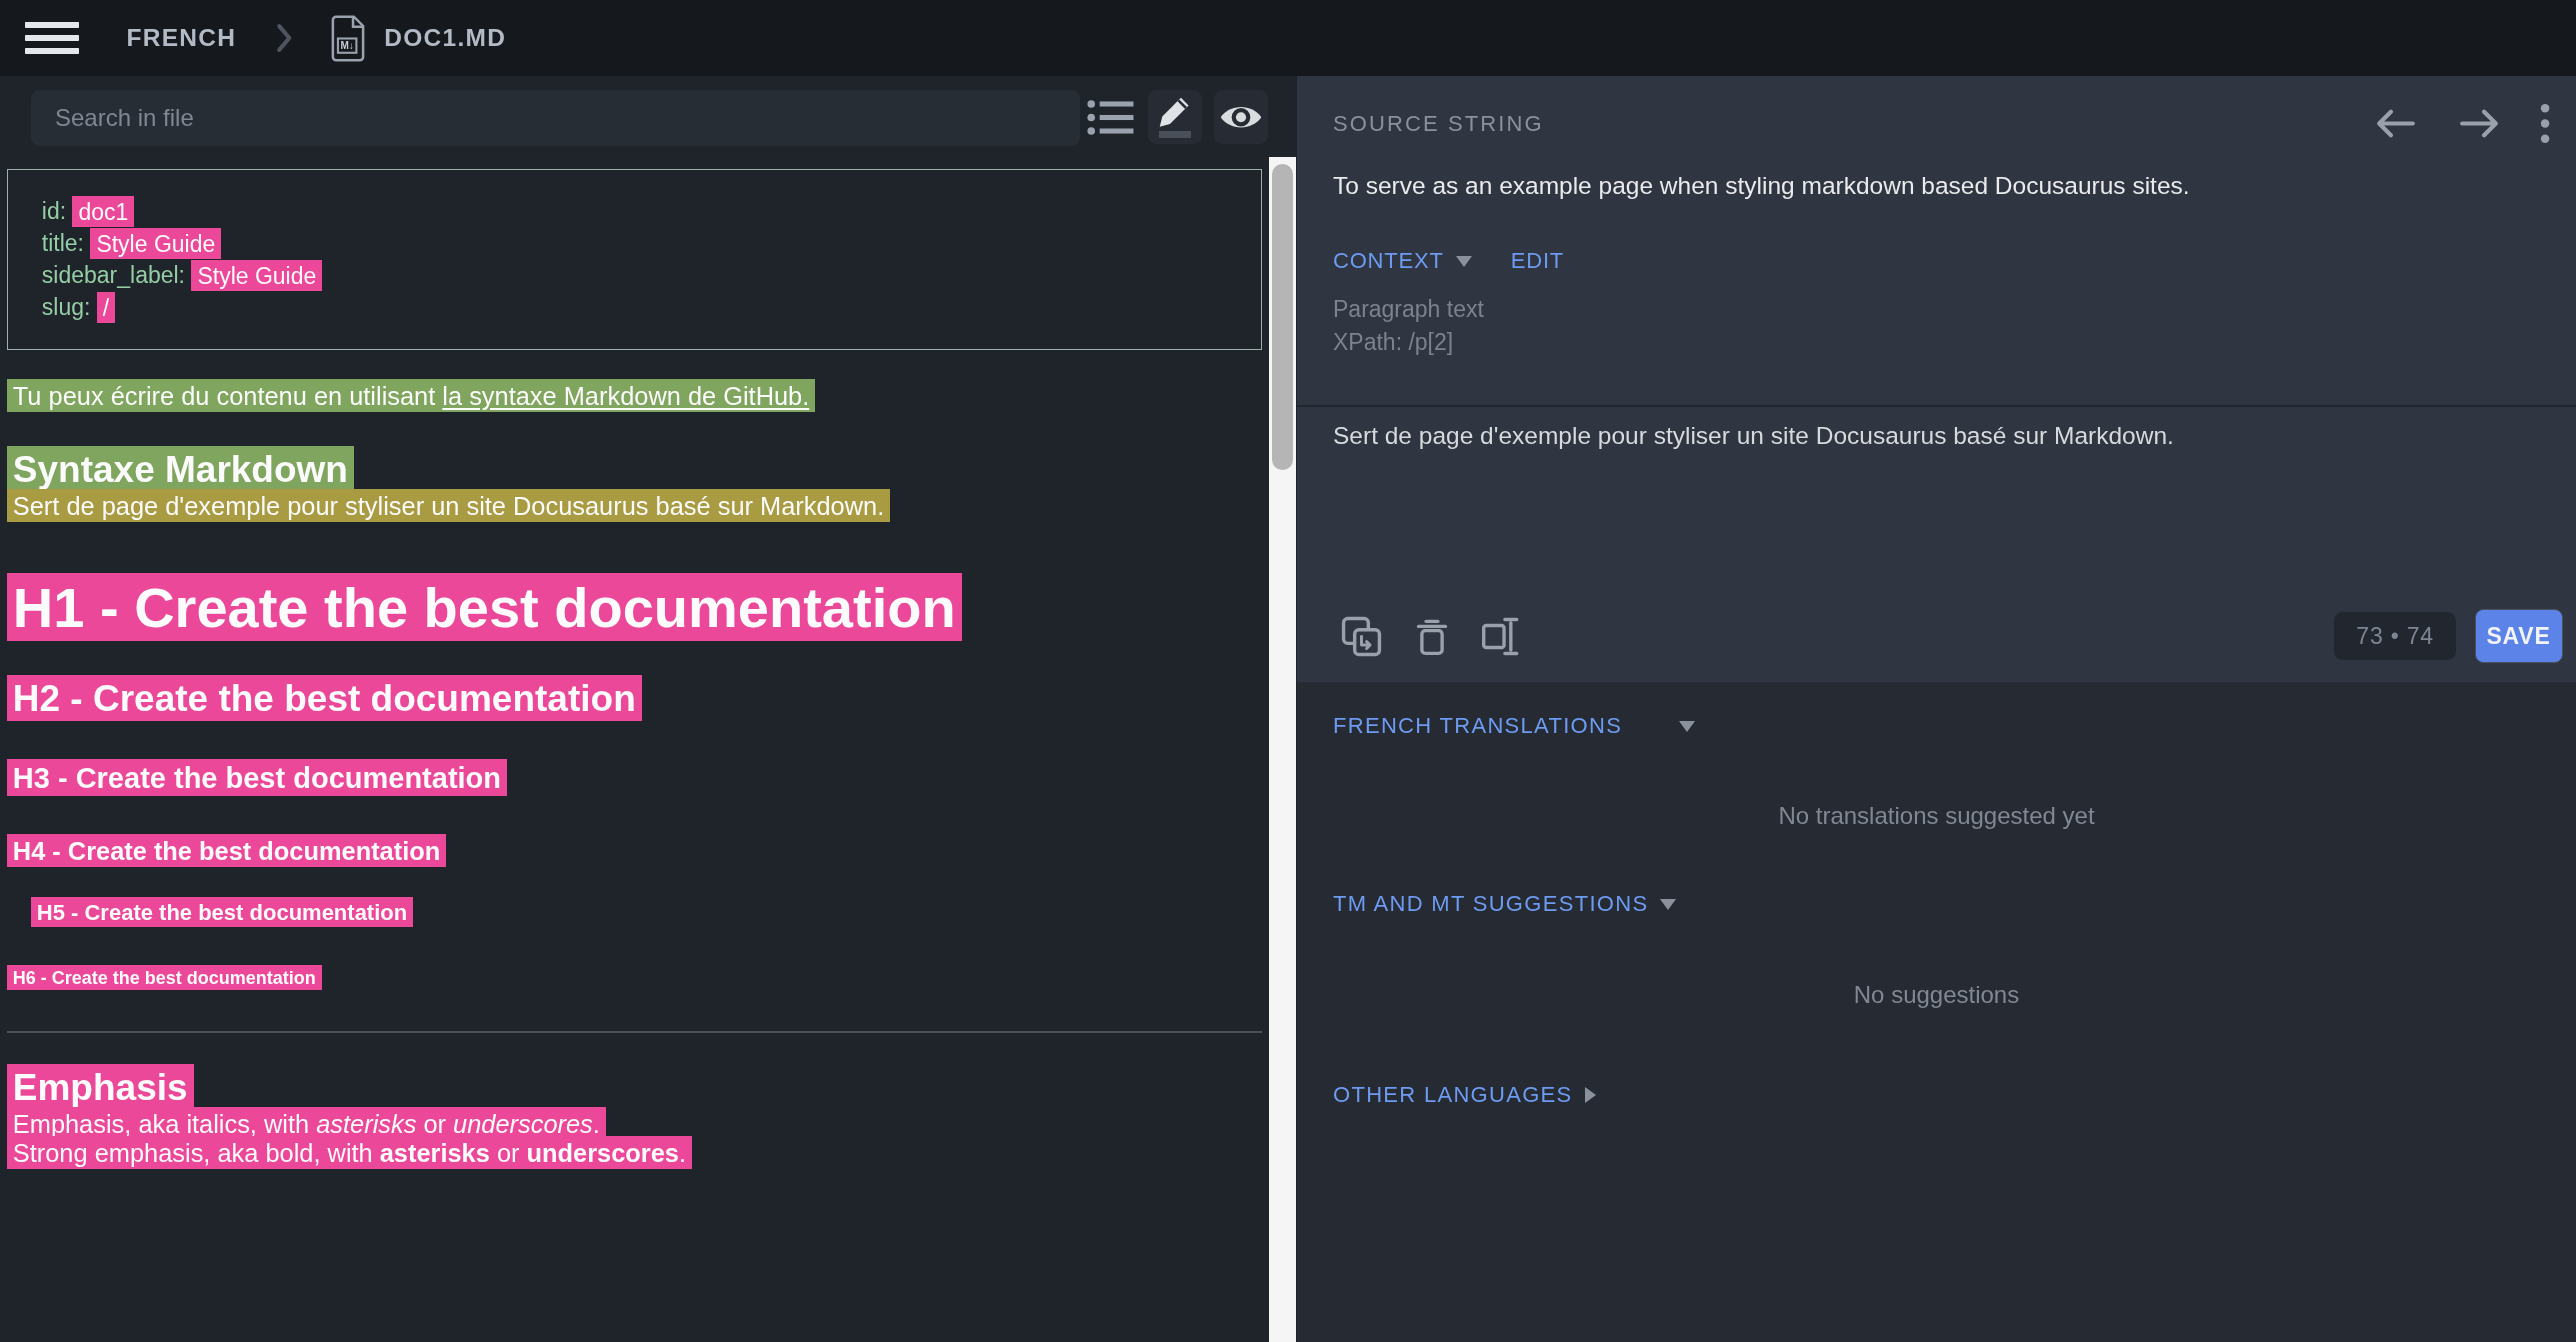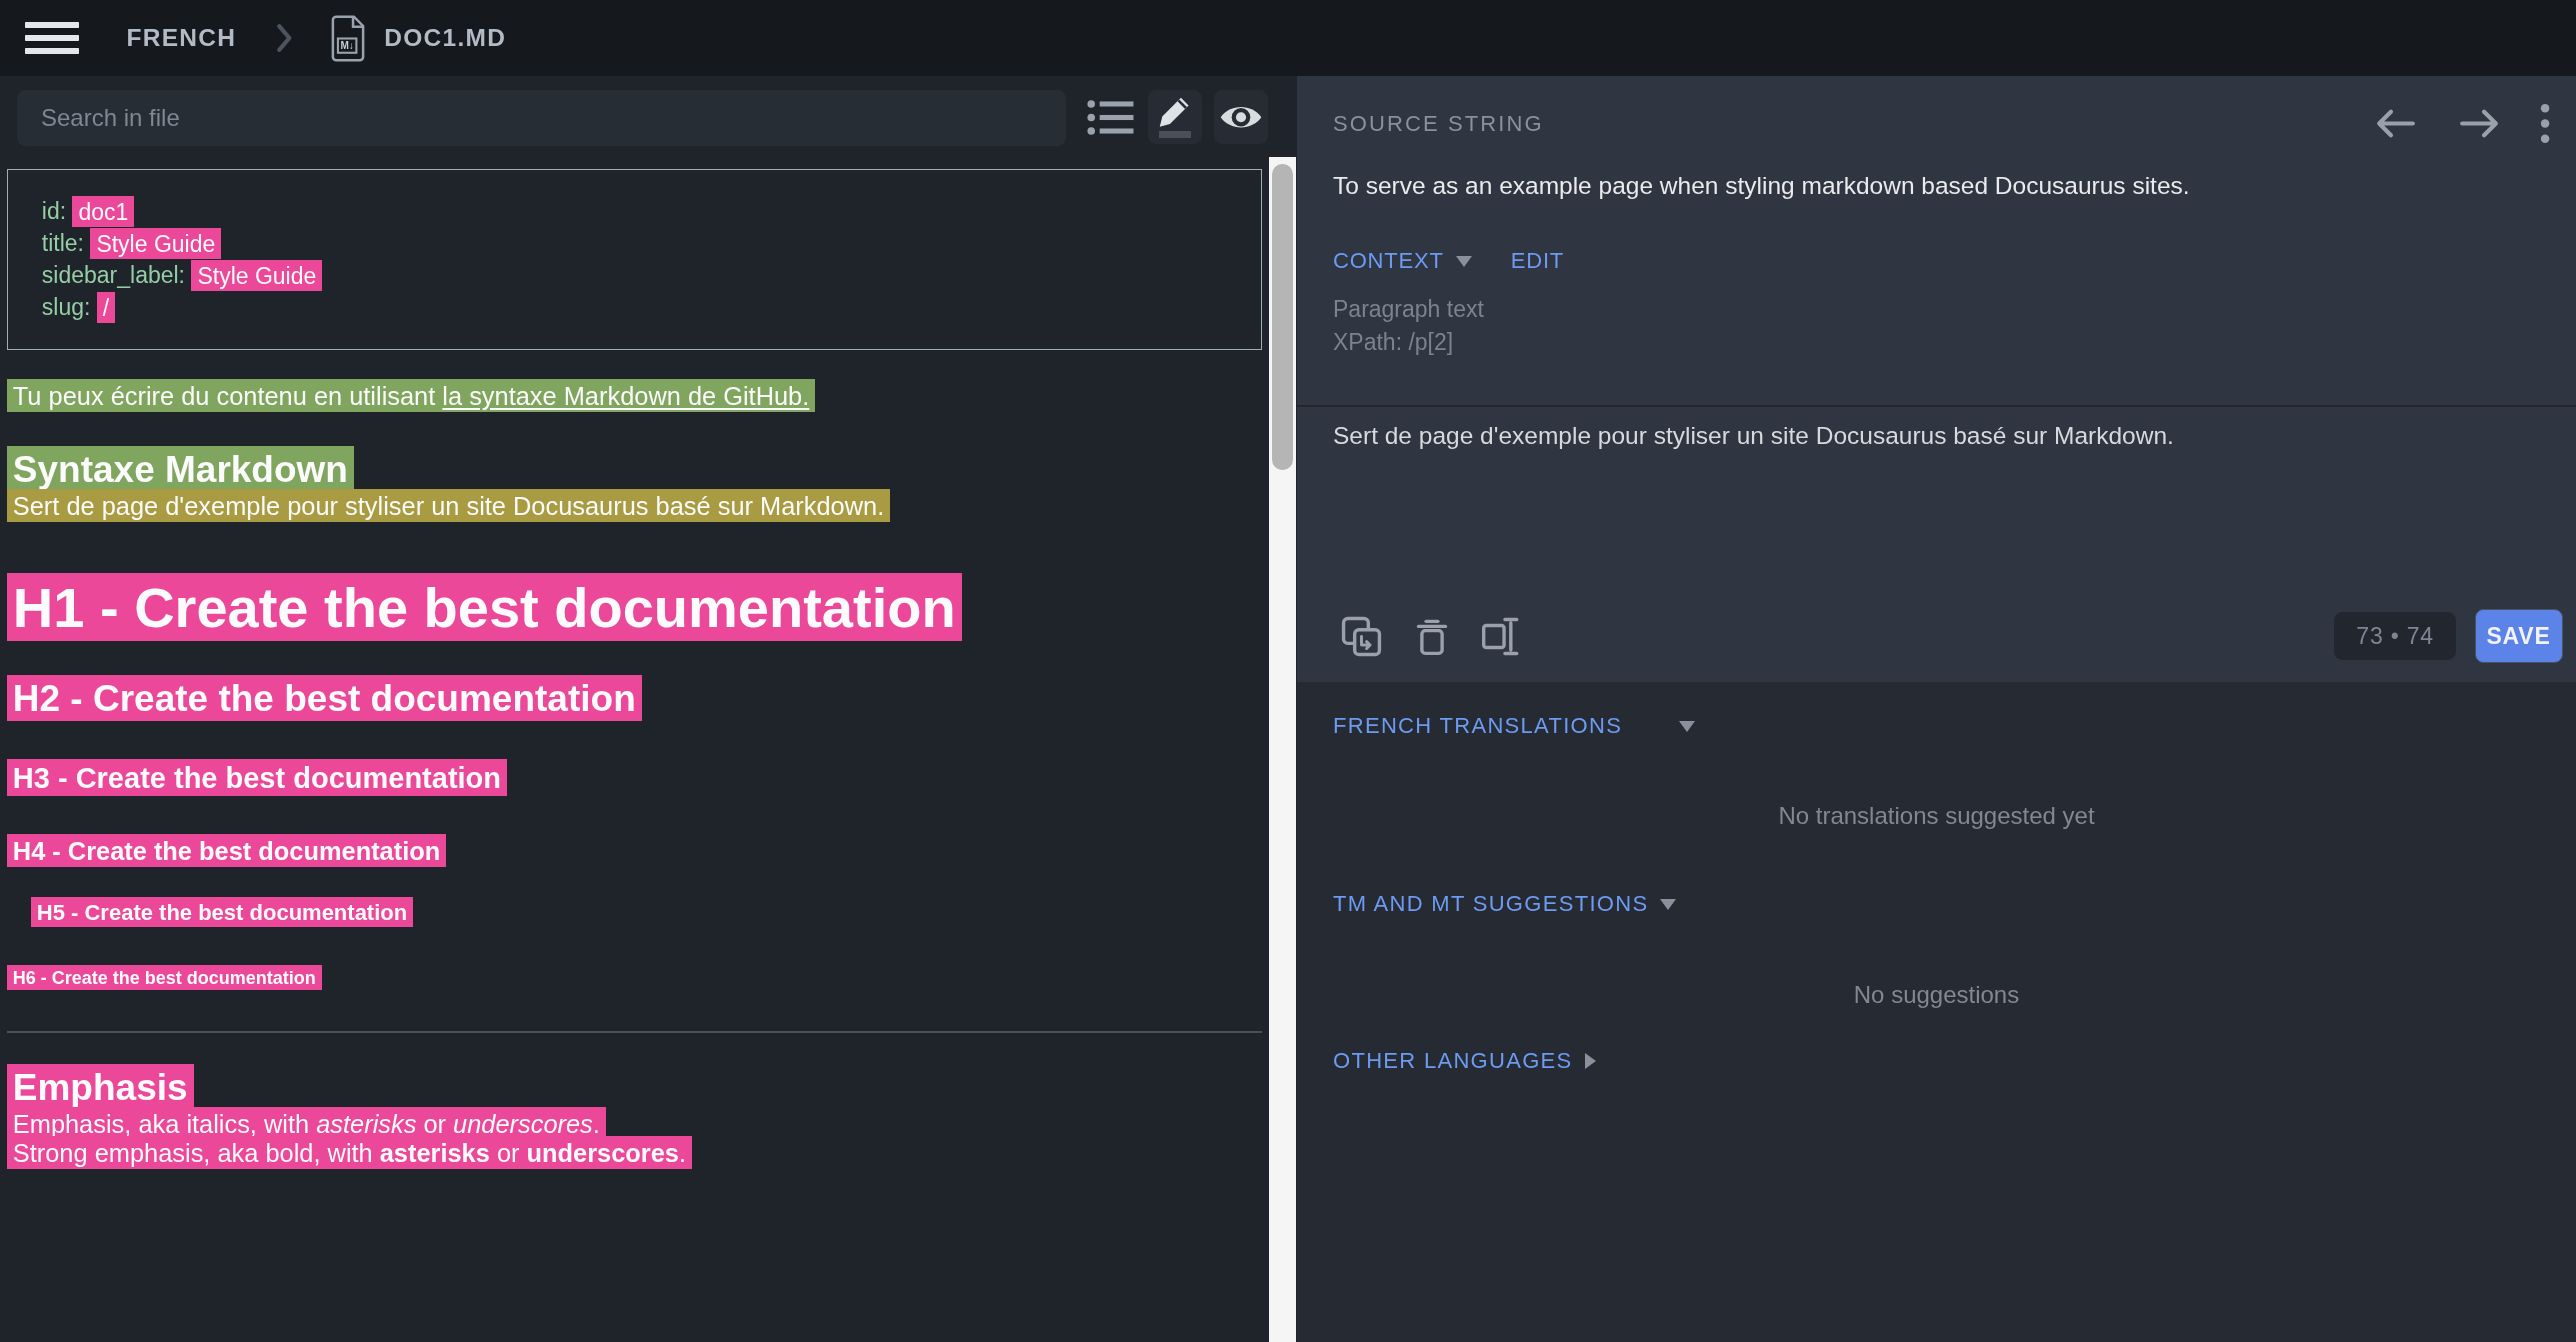--- a/index.html
+++ b/index.html
@@ -18,21 +18,21 @@
   }
   .hamburger { width:54px; height:32px; display:flex; flex-direction:column; justify-content:space-between; cursor:pointer; margin-right:47px; }
   .hamburger span { display:block; height:6px; background:#e4e7eb; border-radius:0.8px; }
   .crumb { font-size:24.5px; font-weight:bold; letter-spacing:1.3px; color:#b2bac5; cursor:pointer; }
   .crumb-sep { margin:0 34px 0 39px; }
   .fileicon { margin-right:18.6px; position:relative; }
 
   
   .left-panel { position:absolute; left:0; top:76px; width:1269px; bottom:0; background:#1f242a; }
   .search-input {
-    position:absolute; left:17px; top:13.5px; width:1049px; height:56px;
+    position:absolute; left:31px; top:13.5px; width:1049px; height:56px;
     background:#272d35; border:none; border-radius:8.5px; outline:none;
     padding:0 24px; font-size:24px; color:#ced3d9; font-family:"Liberation Sans", sans-serif;
   }
   .search-input::placeholder { color:#7e8793; }
   .iconbtn { position:absolute; top:14.4px; width:54px; height:54px; border-radius:8.5px; display:flex; align-items:center; justify-content:center; cursor:pointer; }
   .btn-list { left:1084px; background:transparent; }
   .btn-pencil { left:1148px; background:#272c34; flex-direction:column; }
   .btn-eye { left:1214px; background:#272c34; }
   .pencil-underline { width:32px; height:6.8px; background:#4a505a; margin-top:3.4px; }
 
@@ -97,21 +97,21 @@
     width:88px; height:54px; border-radius:8.5px; background:#5c83e8; border:1.7px solid #49525f;
     color:#f1f3f6; font-size:23px; font-weight:bold; letter-spacing:0.8px;
     font-family:"Liberation Sans", sans-serif; cursor:pointer;
   }
   .sec-header { position:absolute; left:36px; display:flex; align-items:center; font-size:22px; letter-spacing:1.3px; color:#6d9bf2; cursor:pointer; }
   .sec-translations { top:637px;gap:45px; }
   .sec-empty { position:absolute; left:0; right:0; text-align:center; font-size:24px; color:#818893; }
   .empty-translations { top:726px; }
   .sec-tm { top:815px; }
   .empty-tm { top:905px; }
-  .sec-other { top:972px; }
+  .sec-other { top:1006px; }
 </style>
 </head>
 <body>
 
 <div class="topbar">
   <div class="hamburger">
       <span></span>
       <span></span>
       <span></span>
     </div>

